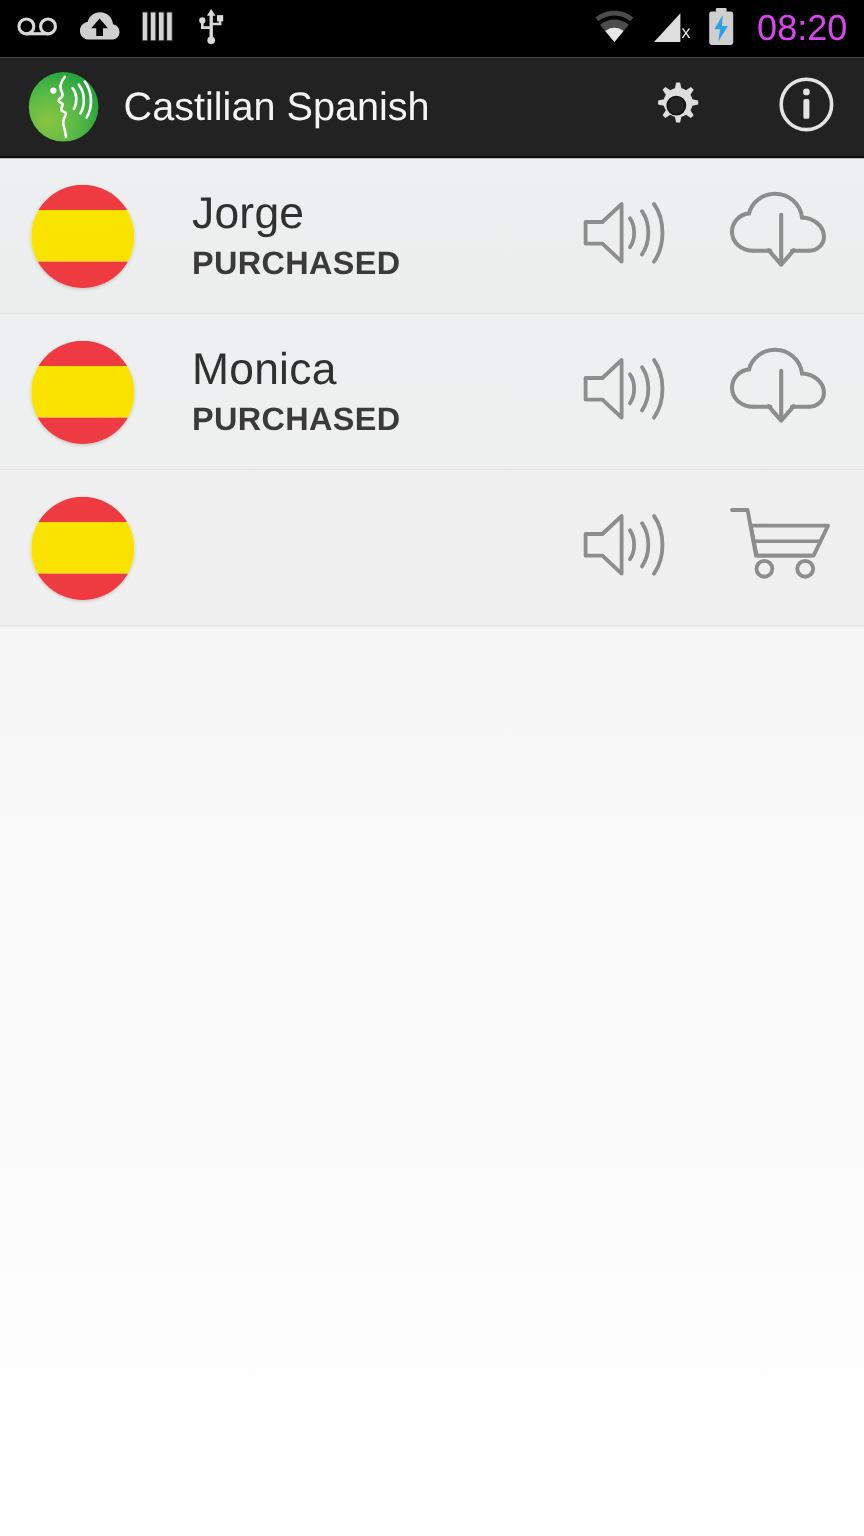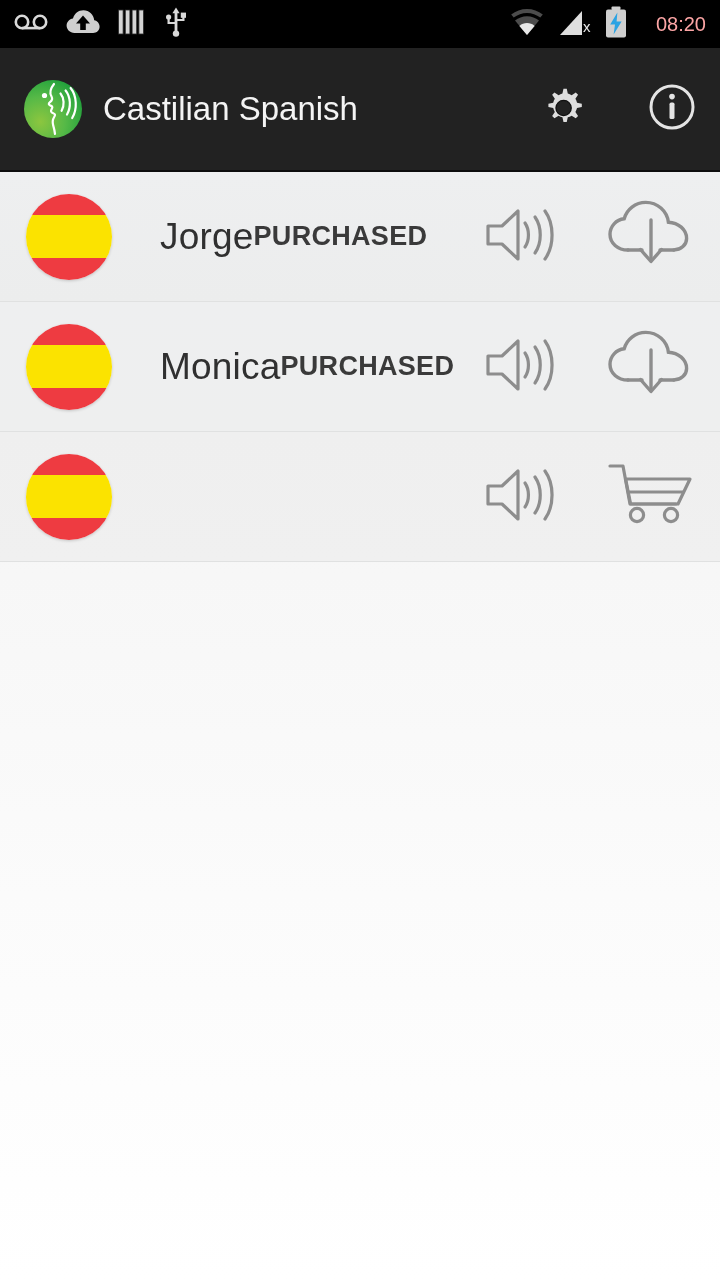--- a/index.html
+++ b/index.html
@@ -25,33 +25,33 @@
     height: 48px;
     background: #000000;
     display: flex;
     align-items: center;
     padding: 0 14px;
   }
   #status-left { display: flex; align-items: center; gap: 18px; }
   #status-right { margin-left: auto; display: flex; align-items: center; gap: 12px; }
   .st-icon { display: block; }
   #status-clock {
-    color: #fca5a5;
-    font-size: 20px;
+    color: #d946ef;
+    font-size: 30px;
     line-height: 30px;
     letter-spacing: 0px;
     font-weight: 400;
-    margin-left: 16px;
+    margin-left: 6px;
     font-family: "Liberation Sans", sans-serif;
   }
 
   
   #action-bar {
     position: relative;
-    height: 124px;
+    height: 84px;
     background: #222222;
     border-bottom: 2px solid #0d0d0d;
     display: flex;
     align-items: center;
     padding: 0 22px 0 24px;
   }
   #app-icon {
     width: 58px; height: 58px;
     border-radius: 50%;
     flex: 0 0 auto;
@@ -91,21 +91,21 @@
     flex: 0 0 auto;
     overflow: hidden;
     position: relative;
     box-shadow: 0 1px 3px rgba(0,0,0,0.18);
     background: #fff;
   }
   .flag .band-top { position: absolute; left: 0; right: 0; top: 0; height: 25%; background: #ee3b41; }
   .flag .band-mid { position: absolute; left: 0; right: 0; top: 25%; height: 50%; background: #fbe300; }
   .flag .band-bot { position: absolute; left: 0; right: 0; top: 75%; height: 25%; background: #ee3b41; }
 
-  .voice-text { margin-left: 48px; display: flex; flex-direction: row; justify-content: center; }
+  .voice-text { margin-left: 48px; display: flex; flex-direction: column; justify-content: center; }
   .voice-name {
     font-size: 37px;
     line-height: 42px;
     color: #303030;
     font-weight: 400;
     letter-spacing: 0.2px;
   }
   .voice-status {
     font-size: 27px;
     line-height: 33px;

